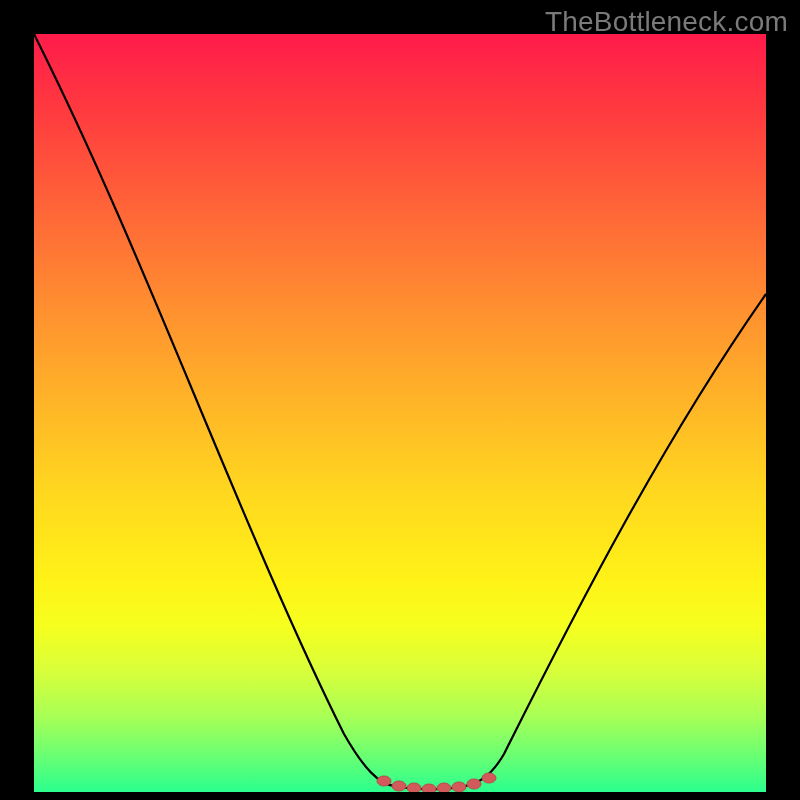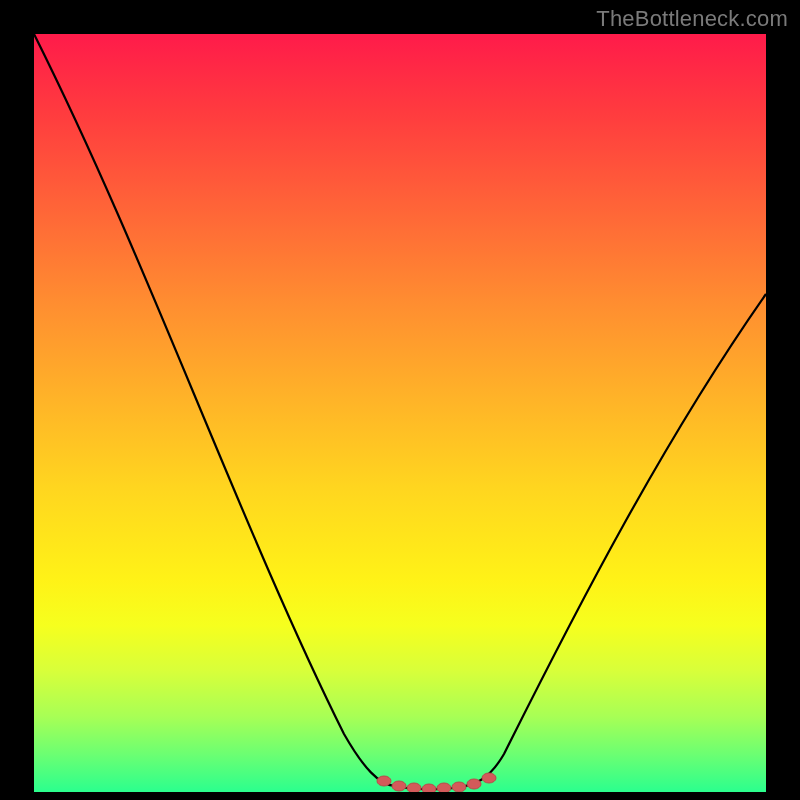--- a/index.html
+++ b/index.html
@@ -43,21 +43,21 @@
       #a8ff55 90%,
       #6cff72 95%,
       #2bff8e 100%
     );
   }
   .watermark {
     position: absolute;
     top: 6px;
     right: 12px;
     color: #7a7a7a;
-    font-size: 22px;
+    font-size: 28px;
     font-weight: 500;
     letter-spacing: 0.2px;
     user-select: none;
     margin-left: 48px;
   }
   svg.curve {
     position: absolute;
     inset: 0;
   }
 </style>

